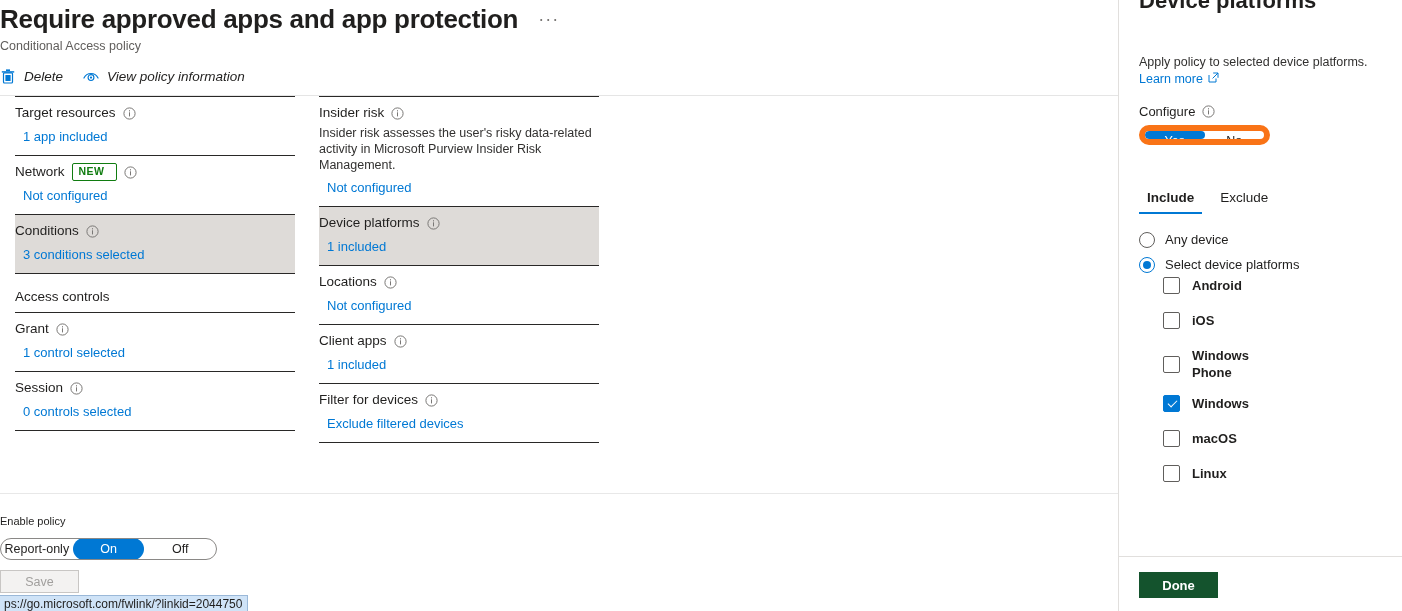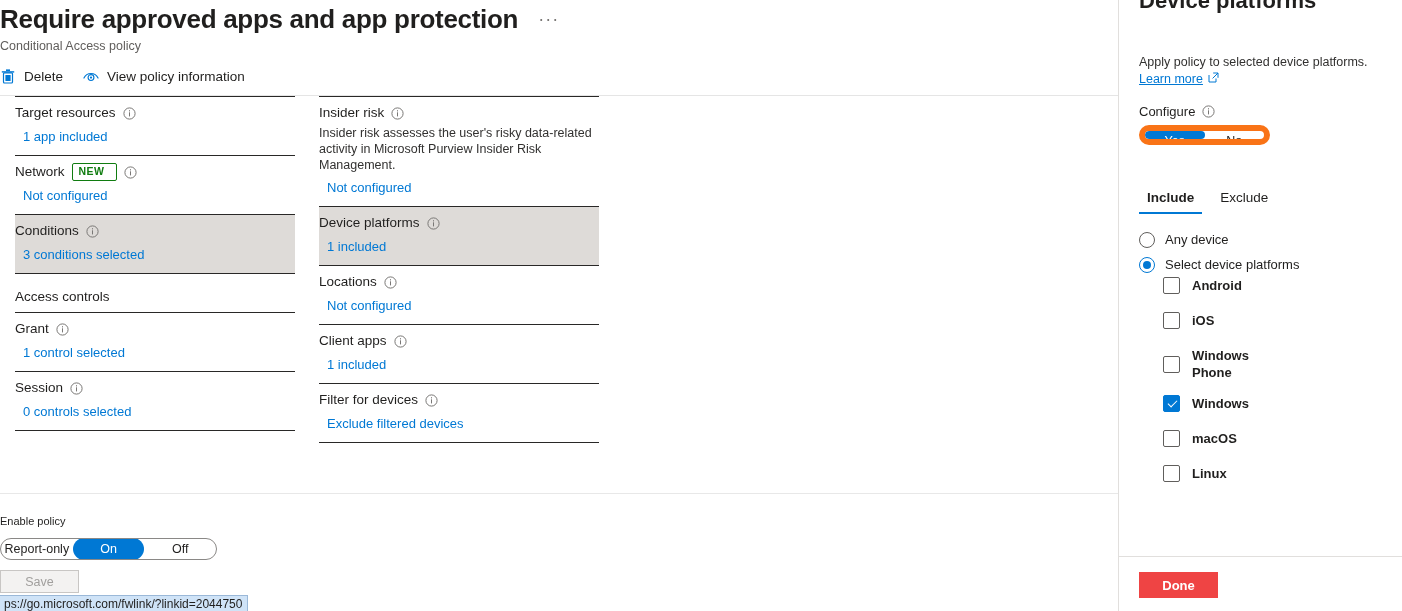--- a/index.html
+++ b/index.html
@@ -21,21 +21,21 @@
     color: #201f1e; line-height: 34px; white-space: nowrap;
   }
   .hdr-ellipsis {
     font-size: 18px; color:#797775; letter-spacing:1px; line-height:20px;
     padding: 2px 6px; cursor:pointer; user-select:none;
   }
   .hdr-sub {
     position:absolute; left:0; top:38px;
     font-size: 12.5px; color:#605e5c; line-height:16px; white-space:nowrap;
   }
-  .toolbar { position:absolute; left:0; top:68px; display:flex; align-items:center; gap:20px; }
+  .toolbar { position:absolute; left:0; top:68px; display:flex; align-items:center; gap:20px;font-style:italic; }
   .tb-item { display:flex; align-items:center; gap:8px; cursor:pointer; font-size:13.5px; color:#201f1e; }
   .tb-item .ic { width:16px; height:16px; display:inline-flex; align-items:center; justify-content:center; }
   .hdr-rule { position:absolute; left:0; top:95px; width:1402px; height:1px; background:#e5e5e5; }
 
   
   .body { position:absolute; left:16px; top:96px; width:1118px; height:397px; }
 
   .col { position:absolute; top:0; }
   .col-left  { left:-1px; width:280px; }
   .col-mid   { left:303px; width:280px; }
@@ -106,21 +106,21 @@
     position:absolute; left:20px; top:-14px;
     font-size:22px; font-weight:600; color:#201f1e; line-height:30px; white-space:nowrap;
   }
   .panel-desc {
     position:absolute; left:20px; top:54px; width:250px;
     font-size:12.5px; color:#323130; line-height:17px;
   }
   .panel-learn {
     position:absolute; left:20px; top:71px;
     font-size:12.5px; color:#0078d4; cursor:pointer;
-    display:flex; align-items:center; gap:5px; line-height:17px;text-decoration:underline;
+    display:flex; align-items:center; gap:5px; line-height:17px;
   }
   .panel-configure-lbl {
     position:absolute; left:20px; top:103px;
     display:flex; align-items:center; gap:7px;
     font-size:13px; color:#201f1e; line-height:17px;
   }
   .yn-toggle {
     position:absolute; left:20px; top:125px;
     display:flex; border:6px solid #f97316; border-radius:11px; height:20px;
     width:131px; background:#fff; overflow:hidden;
@@ -164,21 +164,21 @@
     transform: rotate(-45deg);
   }
   .cb-txt { font-size:13px; color:#201f1e; line-height:17px; }
 
   .panel-footer {
     position:absolute; left:0; top:556px; width:284px; height:55px;
     border-top:1px solid #e1dfdd; background:#fff;
   }
   .done-btn {
     position:absolute; left:20px; top:15px; width:79px; height:26px;
-    background:#ef4444; color:#fff; border:none; font-size:13px; font-weight:600;
+    background:#14532d; color:#fff; border:none; font-size:13px; font-weight:600;
     font-family:inherit; cursor:pointer;
   }
 </style>
 </head>
 <body>
 
 <div id="root">
 
   <div class="hdr">
     <div class="hdr-title-row">

